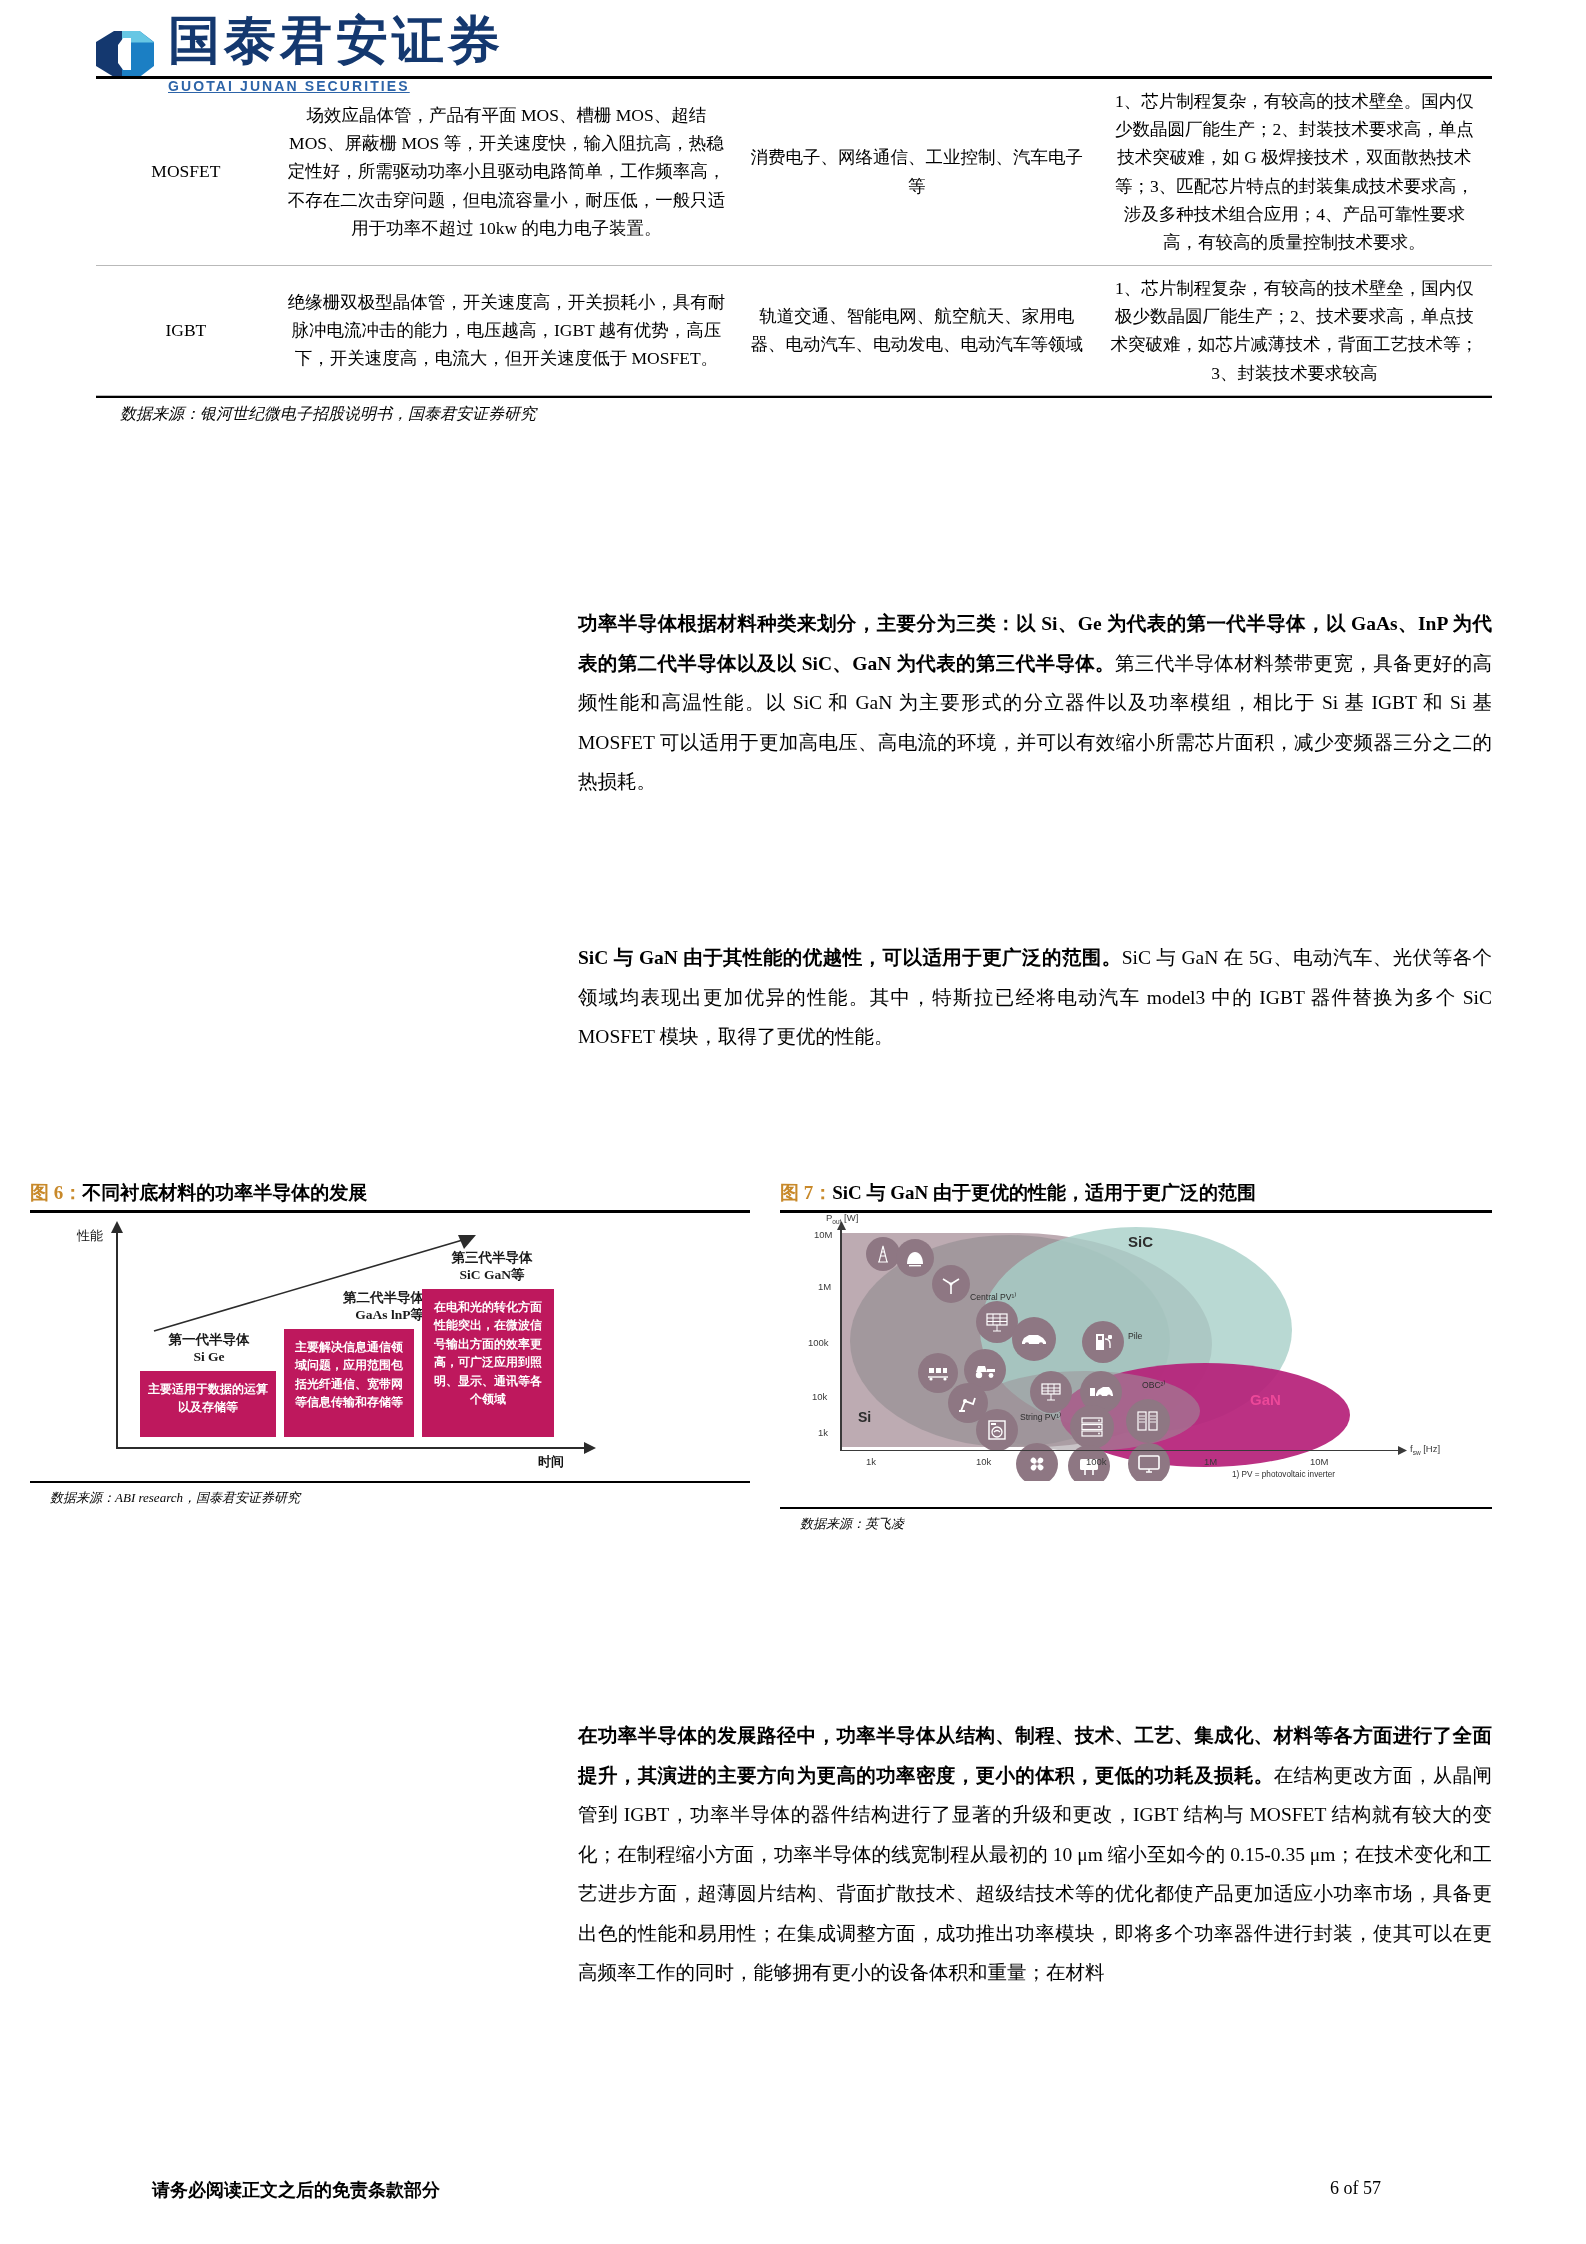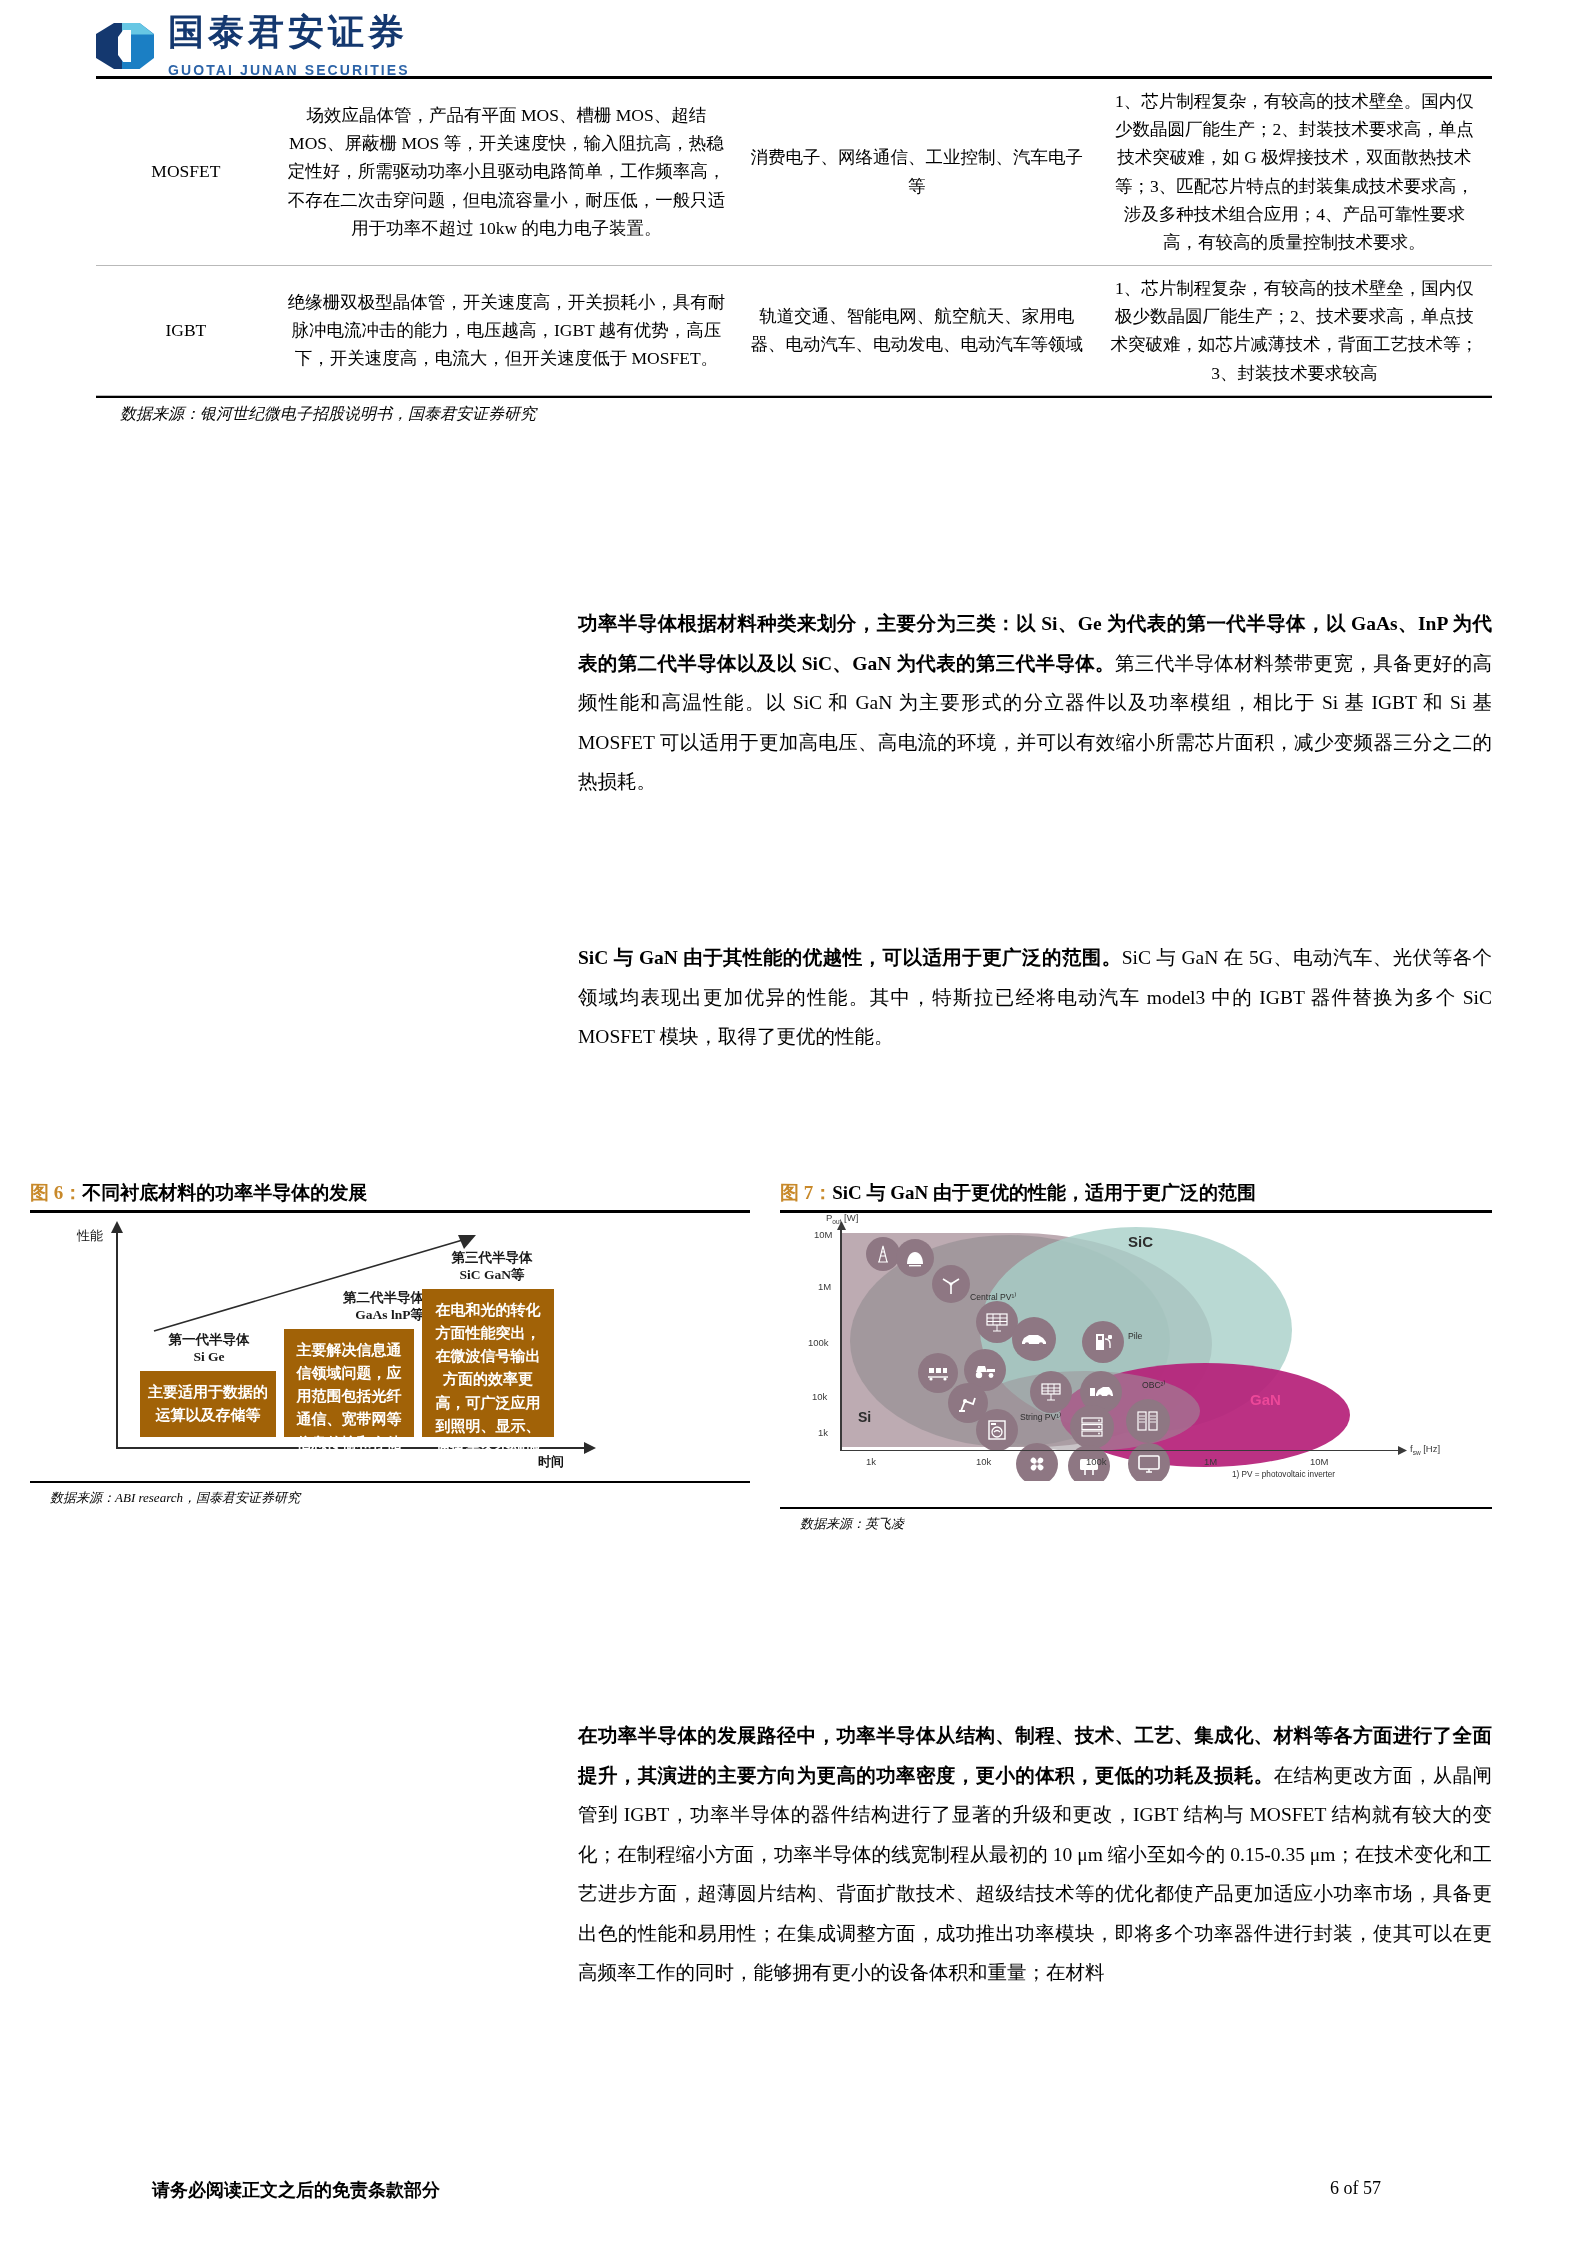--- a/index.html
+++ b/index.html
@@ -33,21 +33,21 @@
     clip-path: polygon(0% 0%, 55% 0%, 100% 48%, 0% 48%);
   }
   .logo-mark .hexInner {
     position:absolute; left:22px; top:13px; width:13px; height:32px;
     background:#ffffff;
     clip-path: polygon(40% 0%, 100% 0%, 100% 100%, 40% 100%, 0% 78%, 0% 22%);
   }
   .logo-cn {
     font-family: "Liberation Sans", sans-serif;
     font-weight: 700;
-    font-size: 36px;
+    font-size: 52px;
     letter-spacing: 4px;
     color:#14386f;
     line-height: 1;
   }
   .logo-en {
     font-family: "Liberation Sans", sans-serif;
     font-weight: 700;
     font-size: 14px;
     letter-spacing: 2.1px;
     color:#2d64a8;
@@ -111,23 +111,23 @@
   
   #fig6-canvas { position:relative; width:100%; height:268px; }
   .axis-line { position:absolute; background:#2b2b2b; }
   .axis-label { position:absolute; font-size:13px; font-family:Liberation Mono, monospace; color:#111; }
   .gen-title {
     position:absolute; text-align:center; font-size:13.5px; font-weight:700;
     font-family:"Liberation Serif", serif; color:#1a1a1a; line-height:1.32;
     white-space:pre-line;
   }
   .gen-box {
-    position:absolute; background:#a16207; color:#fff;
+    position:absolute; background:#be185d; color:#fff;
     font-family:"Liberation Sans", sans-serif; font-weight:700;
-    font-size:15px; line-height:1.55; text-align:center;
+    font-size:12px; line-height:1.55; text-align:center;
     padding:9px 7px;
   }
   .trend-arrow { position:absolute; }
 
   
   #fig7-canvas { position:relative; width:100%; height:268px; overflow:hidden; }
   .f7-axis { position:absolute; background:#3a3a3a; }
   .f7-tick { position:absolute; font-size:9.5px; font-family:"Liberation Sans",sans-serif; color:#3a3a3a; }
   .f7-axname { position:absolute; font-size:9.5px; font-family:"Liberation Sans",sans-serif; color:#3a3a3a; }
   .blob { position:absolute; border-radius:50%; }

